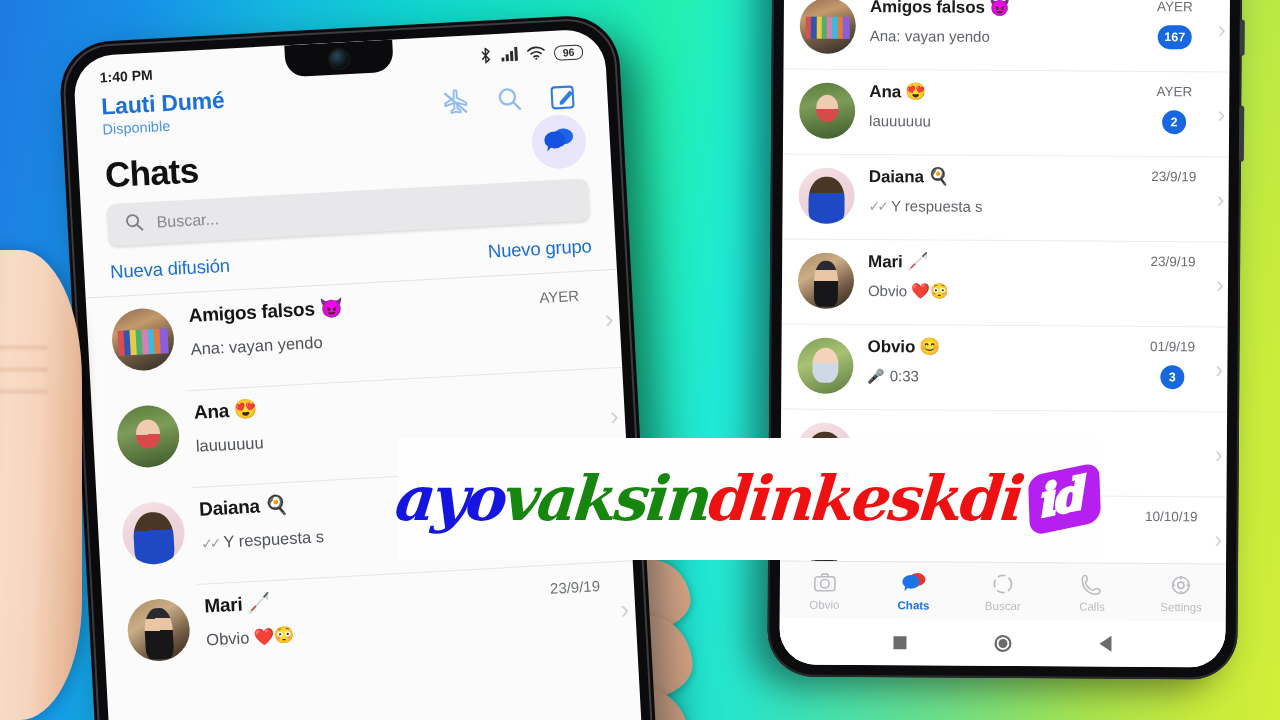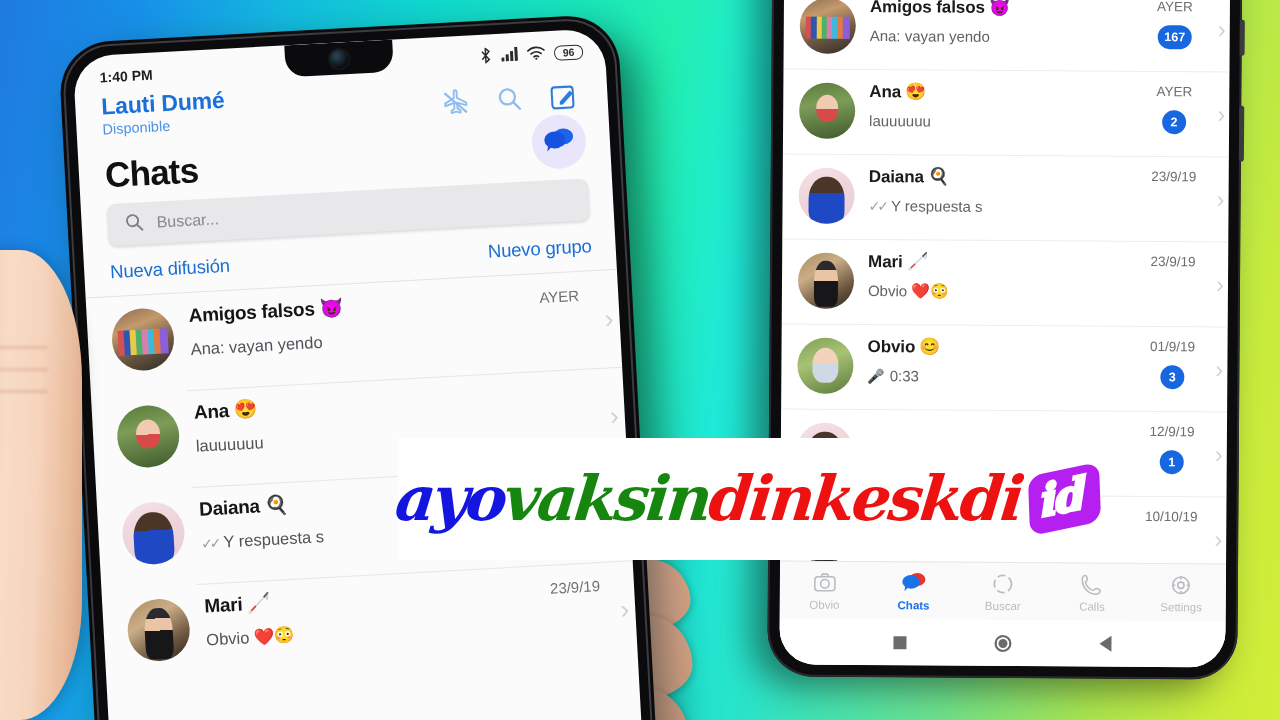--- a/index.html
+++ b/index.html
@@ -414,24 +414,20 @@
             </div>
             <div class="bk-chev">›</div>
           </div>
           <div class="bk-row">
             <div class="bk-av av-daiana"></div>
             <div class="bk-mid">
               <div class="bk-name"><span></span> <span></span></div>
               <div class="bk-msg">
                 <span></span>
               </div>
-            </div>
-            <div class="bk-right">
-              <div class="bk-time">12/9/19</div>
-              <div class="bk-badge">1</div>
             </div>
             <div class="bk-chev">›</div>
           </div>
           <div class="bk-row">
             <div class="bk-av av-mari"></div>
             <div class="bk-mid">
               <div class="bk-name"><span></span> <span></span></div>
               <div class="bk-msg">
                 <span></span>
               </div>

